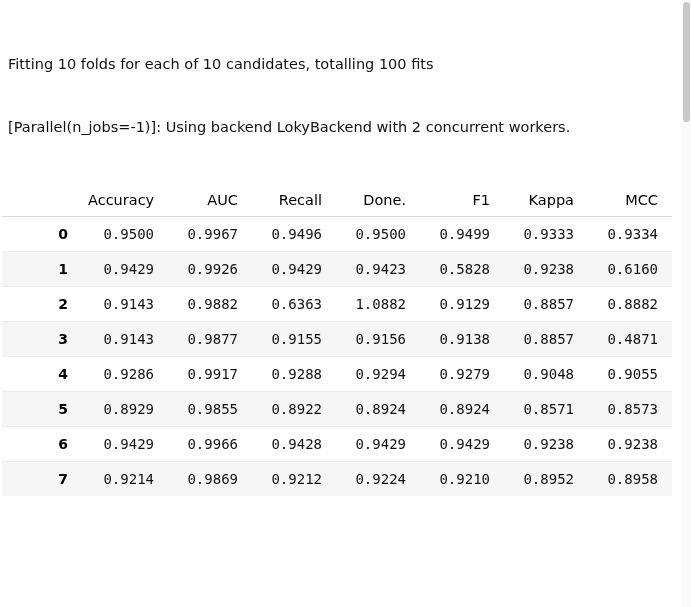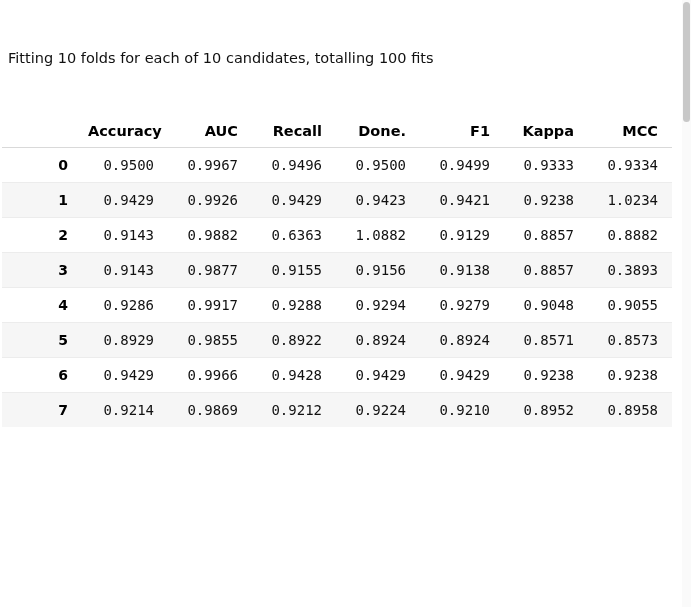--- a/index.html
+++ b/index.html
@@ -11,21 +11,21 @@
     width: 691px;
     height: 607px;
     font-family: "DejaVu Sans", sans-serif;
     color: #000000;
     overflow: hidden;
   }
   .notebook-output {
     width: 691px;
     height: 525px;
     box-sizing: border-box;
-    padding: 6px 0 0 0;
+    padding: 12px 0 0 0;
     position: relative;
   }
   .log-block {
     padding: 0 8px 0 8px;
     font-family: "DejaVu Sans", sans-serif;
     font-size: 14.5px;
     line-height: 21px;
     color: #111111;
     white-space: pre;
   }
@@ -40,21 +40,21 @@
   table.metrics {
     border-collapse: collapse;
     width: 670px;
     table-layout: fixed;
     font-family: "DejaVu Sans Mono", monospace;
     font-size: 14px;
   }
   table.metrics thead th {
     font-family: "DejaVu Sans", sans-serif;
     font-size: 14.5px;
-    font-weight: bold;
+    font-weight: normal;
     text-align: right;
     padding: 4px 14px 8px 4px;
     border-bottom: 1.5px solid #d9d9d9;
     color: #000;
     white-space: nowrap;
   }
   table.metrics thead th.idx-col {
     width: 64px;
     text-align: left;
   }
@@ -99,20 +99,21 @@
     border-radius: 4px;
   }
 </style>
 </head>
 <body>
 
 <div class="notebook-output">
 
   <div class="log-block">
     <div class="log-line">Fitting 10 folds for each of 10 candidates, totalling 100 fits</div>
+    <div class="log-line">[Parallel(n_jobs=-1)]: Using backend LokyBackend with 2 concurrent workers.</div>
   </div>
 
   <div class="table-wrap">
     <table class="metrics">
       <thead>
         <tr>
           <th class="idx-col"></th>
           <th>Accuracy</th>
           <th>AUC</th>
           <th>Recall</th>
@@ -132,43 +133,43 @@
           <td>0.9499</td>
           <td>0.9333</td>
           <td>0.9334</td>
         </tr>
         <tr>
           <td class="idx-cell">1</td>
           <td>0.9429</td>
           <td>0.9926</td>
           <td>0.9429</td>
           <td>0.9423</td>
-          <td>0.9421</td>
+          <td>0.5828</td>
           <td>0.9238</td>
-          <td>1.0234</td>
+          <td>0.6160</td>
         </tr>
         <tr>
           <td class="idx-cell">2</td>
           <td>0.9143</td>
           <td>0.9882</td>
           <td>0.6363</td>
           <td>1.0882</td>
           <td>0.9129</td>
           <td>0.8857</td>
           <td>0.8882</td>
         </tr>
         <tr>
           <td class="idx-cell">3</td>
           <td>0.9143</td>
           <td>0.9877</td>
           <td>0.9155</td>
           <td>0.9156</td>
           <td>0.9138</td>
           <td>0.8857</td>
-          <td>0.3893</td>
+          <td>0.4871</td>
         </tr>
         <tr>
           <td class="idx-cell">4</td>
           <td>0.9286</td>
           <td>0.9917</td>
           <td>0.9288</td>
           <td>0.9294</td>
           <td>0.9279</td>
           <td>0.9048</td>
           <td>0.9055</td>

